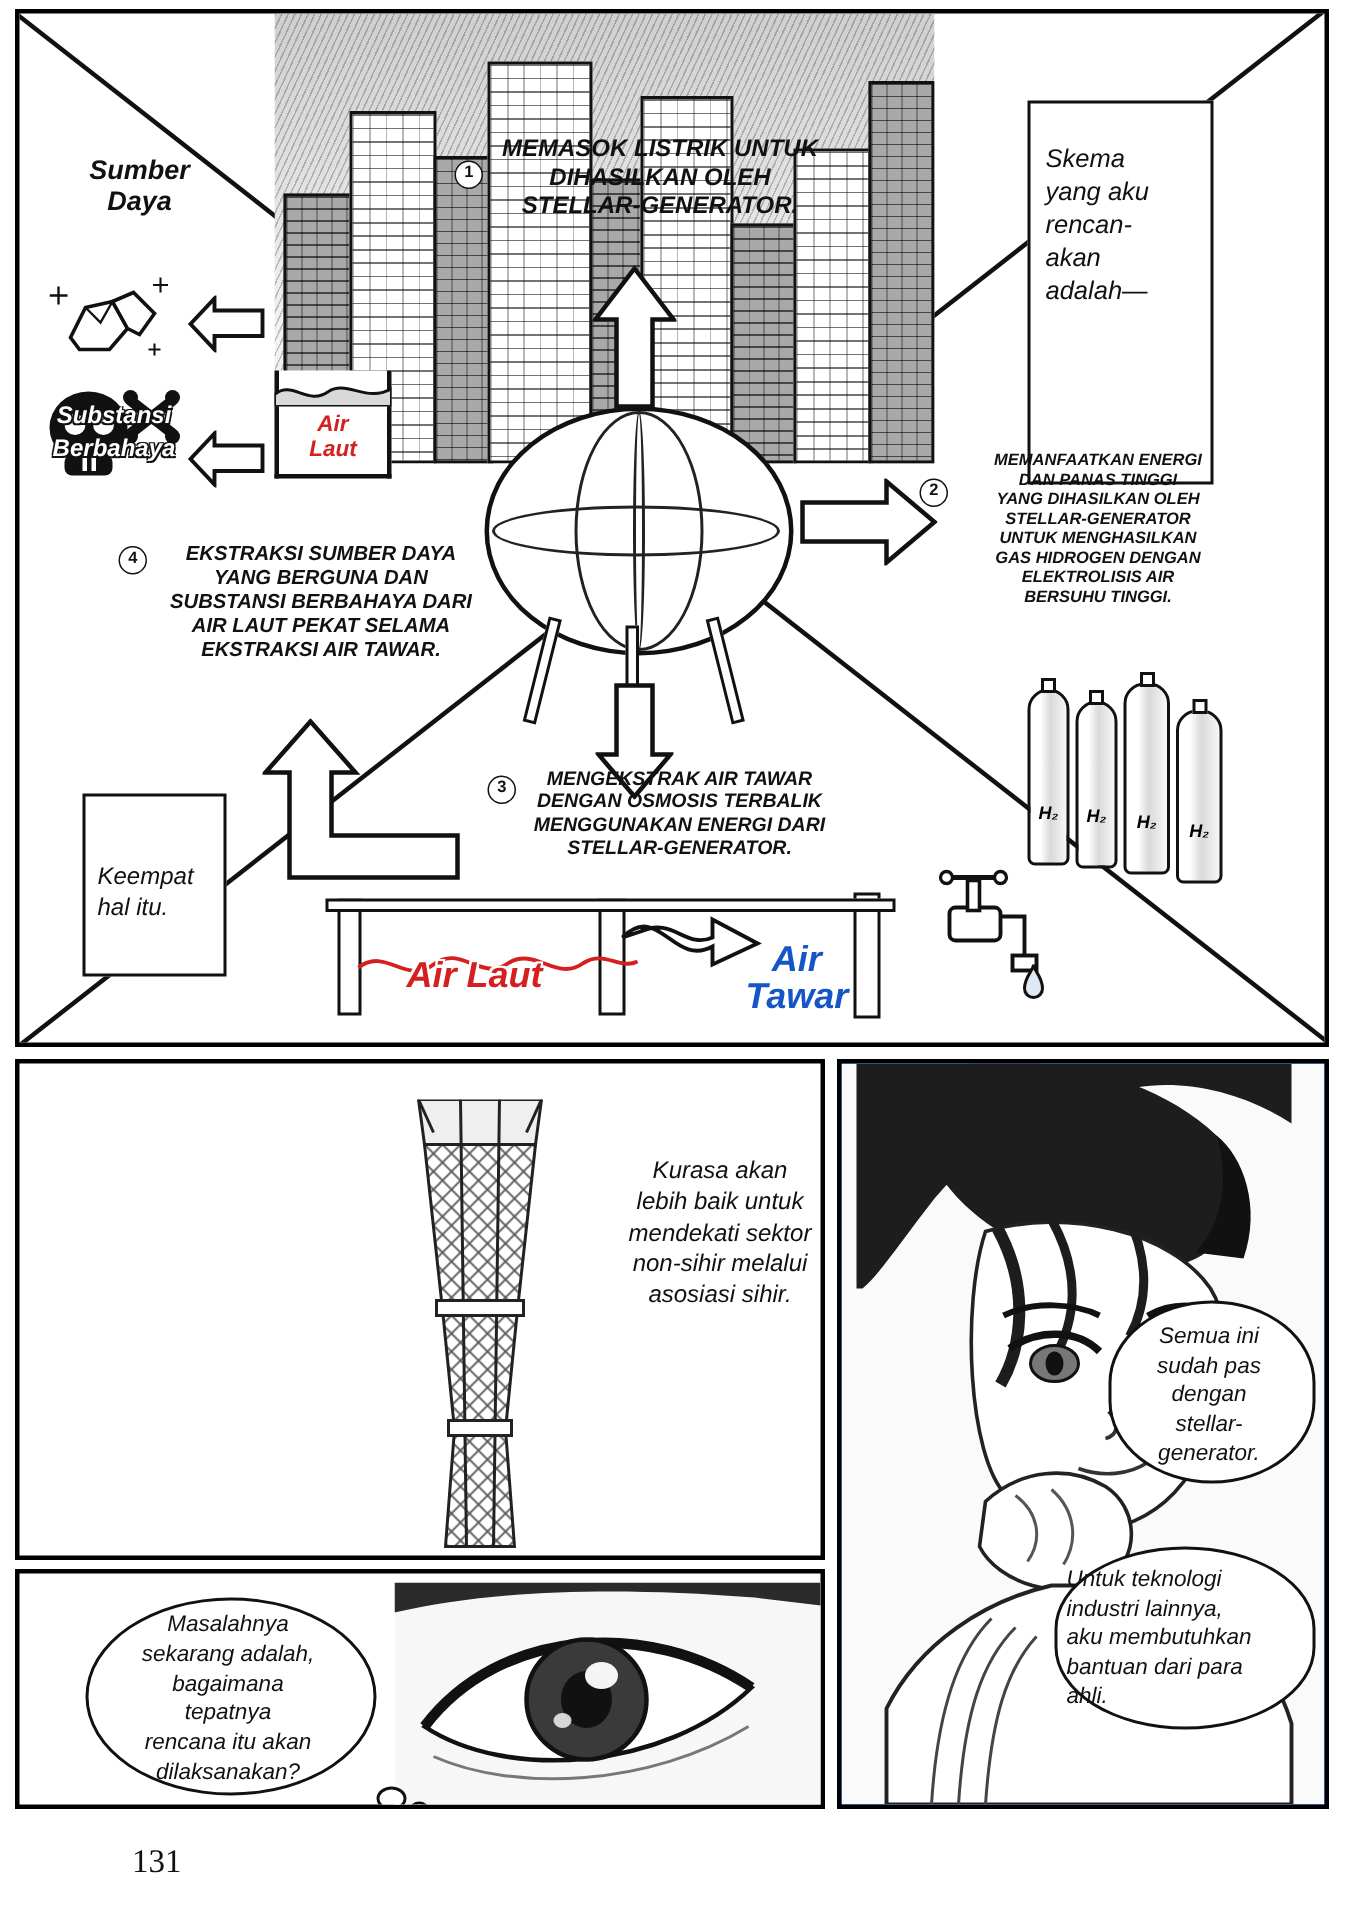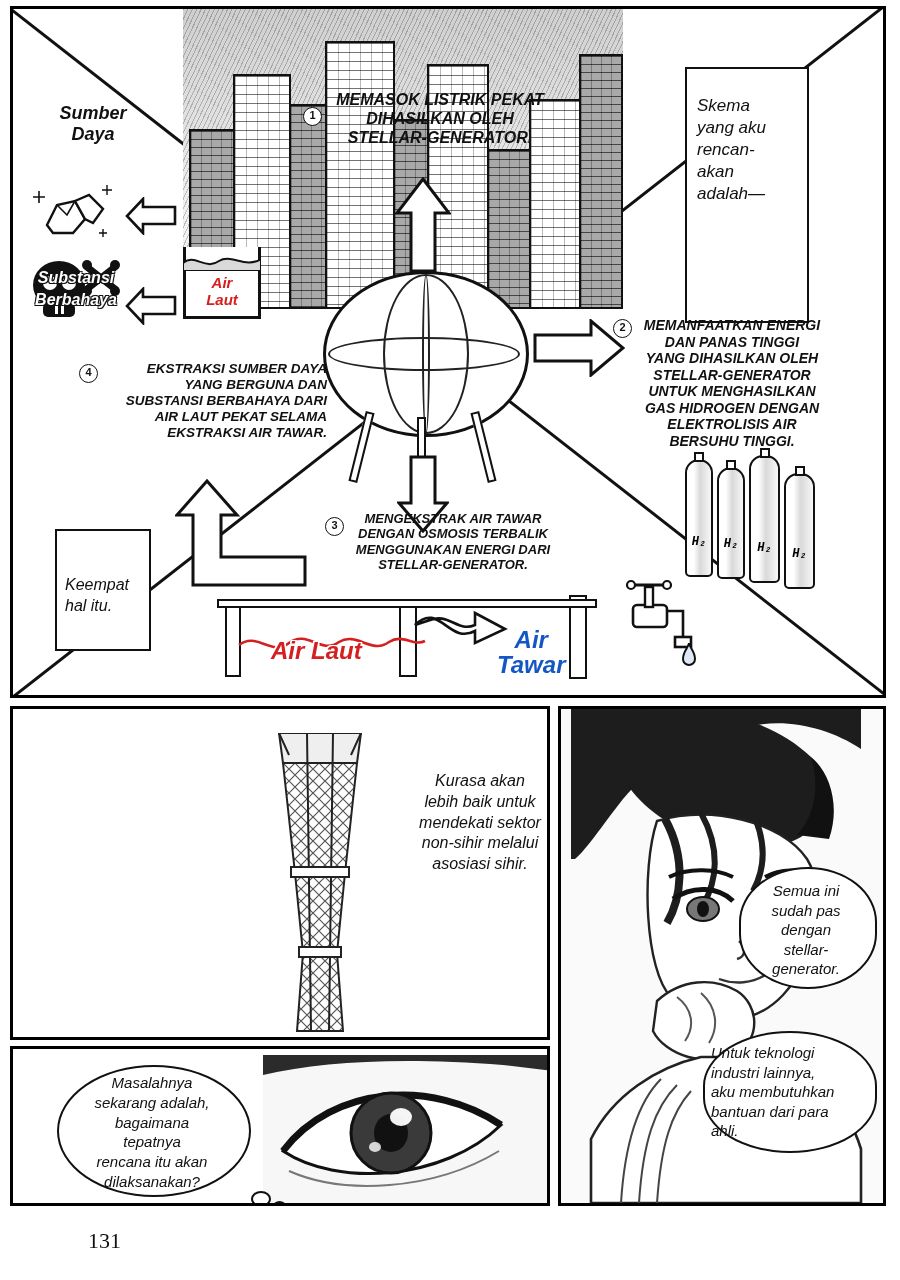--- a/index.html
+++ b/index.html
@@ -193,21 +193,20 @@
   }
   .skull {
     position: absolute;
   }
   .hz-tank {
     position: absolute;
     border: 2.5px solid #111;
     border-radius: 14px 14px 5px 5px;
     background: linear-gradient(to right, #fff 0%, #fff 28%, #d9d9d9 55%, #f7f7f7 100%);
     box-sizing: border-box;
-    font-family: Liberation Mono, monospace;
   }
   .hz-tank .cap-top {
     position: absolute;
     left: 50%; top: -9px;
     margin-left: -5px;
     width: 10px; height: 10px;
     border: 2.5px solid #111;
     background: #fff;
     box-sizing: border-box;
   }
@@ -458,42 +457,42 @@
 hal itu.</div>
     </div>
 
     <div class="cap" style="left:20px; top:94px; width:120px; font-size:18px; text-align:center;">Sumber
 Daya</div>
 
     <div class="cap" style="left:8px; top:258px; width:110px; font-size:16px; text-align:center; color:#fff; text-shadow:-1px -1px 0 #111,1px -1px 0 #111,-1px 1px 0 #111,1px 1px 0 #111; line-height:1.35;">Substansi
 Berbahaya</div>
 
     <div class="num" style="left:290px; top:98px;">1</div>
-    <div class="cap" style="left:312px; top:82px; width:230px; font-size:16px; text-align:center;">MEMASOK LISTRIK PEKAT
+    <div class="cap" style="left:312px; top:82px; width:230px; font-size:16px; text-align:center;">MEMASOK LISTRIK UNTUK
 DIHASILKAN OLEH
 STELLAR-GENERATOR.</div>
 
     <div class="num" style="left:600px; top:310px;">2</div>
-    <div class="cap" style="left:626px; top:308px; width:186px; font-size:14px; text-align:center;">MEMANFAATKAN ENERGI
+    <div class="cap" style="left:626px; top:292px; width:186px; font-size:11px; text-align:center;">MEMANFAATKAN ENERGI
 DAN PANAS TINGGI
 YANG DIHASILKAN OLEH
 STELLAR-GENERATOR
 UNTUK MENGHASILKAN
 GAS HIDROGEN DENGAN
 ELEKTROLISIS AIR
 BERSUHU TINGGI.</div>
 
     <div class="num" style="left:312px; top:508px;">3</div>
     <div class="cap" style="left:334px; top:502px; width:212px; font-size:13px; text-align:center;">MENGEKSTRAK AIR TAWAR
 DENGAN OSMOSIS TERBALIK
 MENGGUNAKAN ENERGI DARI
 STELLAR-GENERATOR.</div>
 
     <div class="num" style="left:66px; top:355px;">4</div>
-    <div class="cap" style="left:88px; top:352px; width:226px; font-size:13.5px; text-align:right;">EKSTRAKSI SUMBER DAYA
+    <div class="cap" style="left:88px; top:352px; width:226px; font-size:13.5px; text-align:center;">EKSTRAKSI SUMBER DAYA
 YANG BERGUNA DAN
 SUBSTANSI BERBAHAYA DARI
 AIR LAUT PEKAT SELAMA
 EKSTRAKSI AIR TAWAR.</div>
   </div>
 
   <div class="panel2">
     <div class="tower">
       <svg width="110" height="300" viewBox="0 0 110 300">
         <defs>

